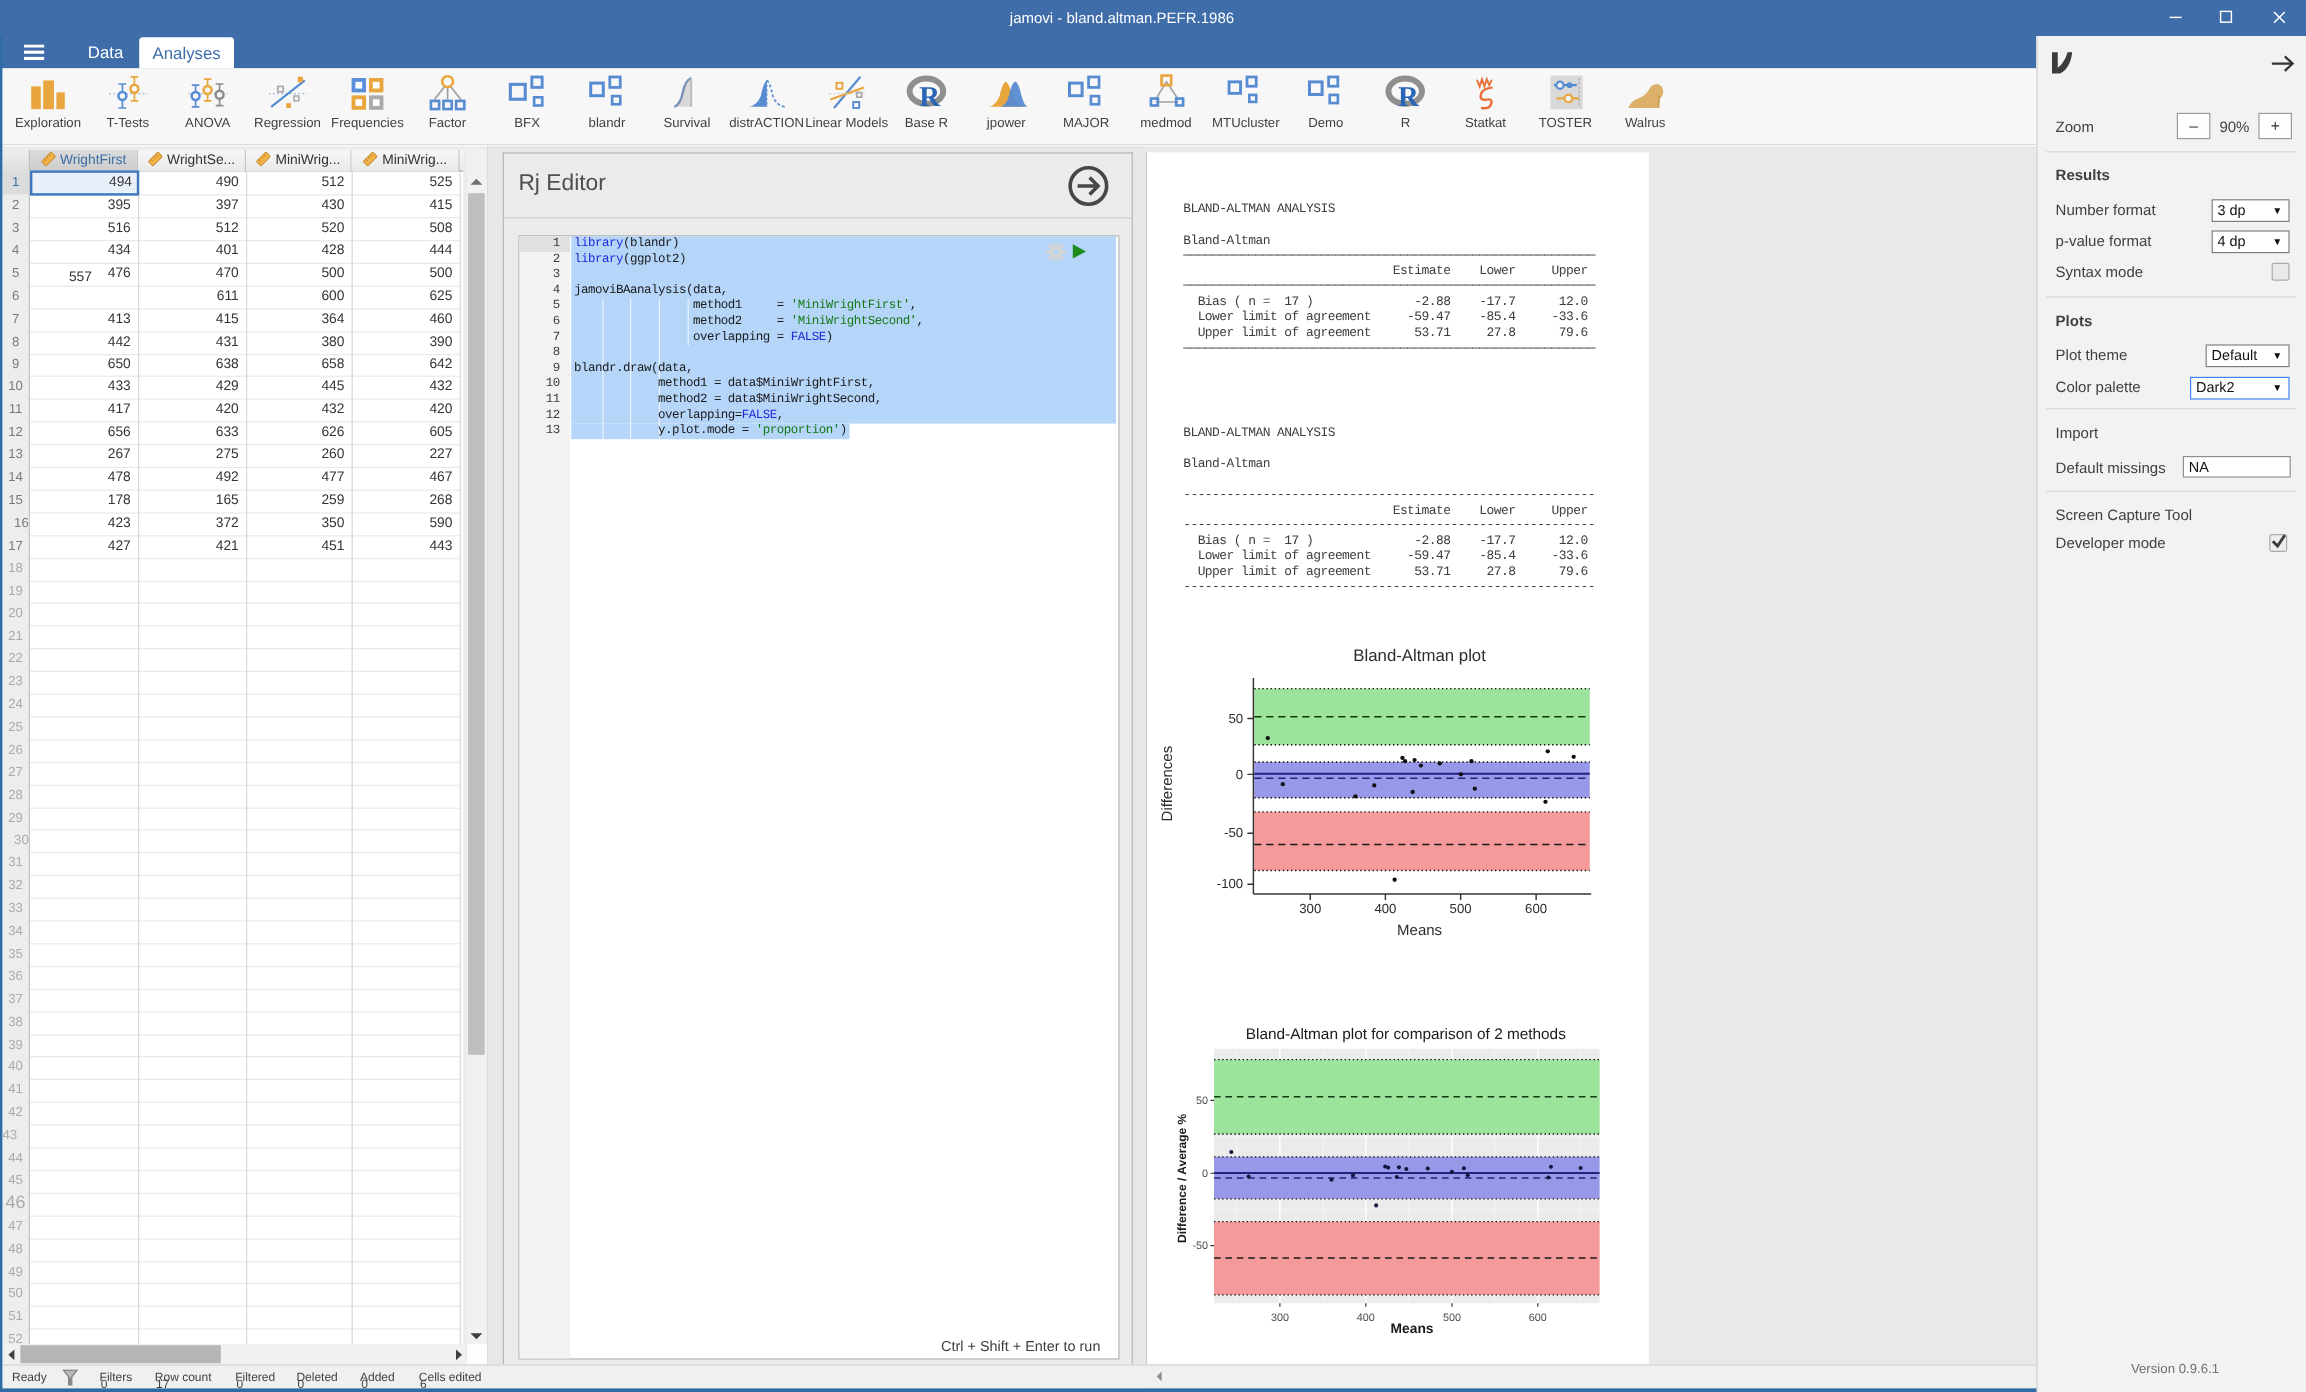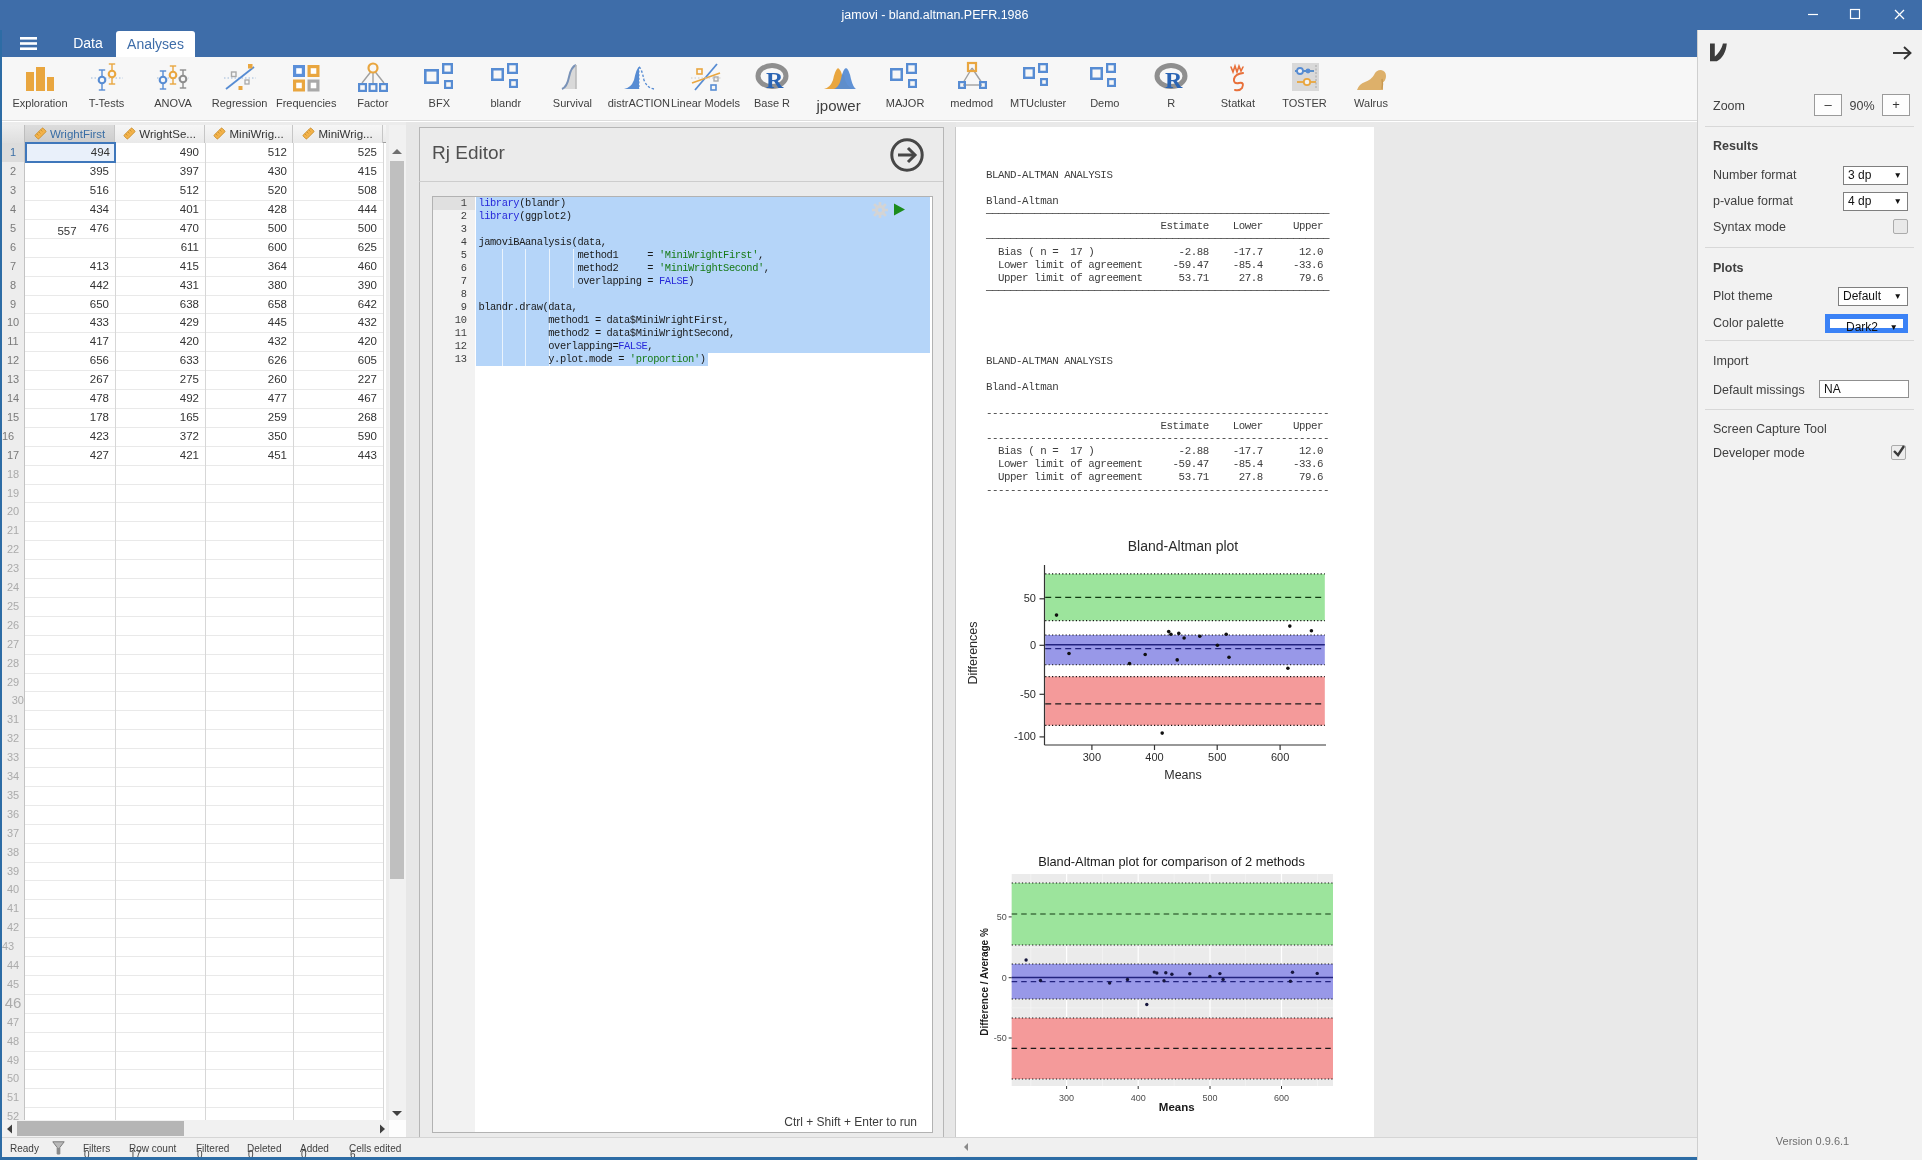--- a/index.html
+++ b/index.html
@@ -144,21 +144,21 @@
       <ellipse cx="17" cy="15" rx="14" ry="10.5" fill="none" stroke="#8f8f8f" stroke-width="5"></ellipse>
       <text x="11" y="27" font-family="Liberation Serif,serif" font-weight="bold" font-size="24" fill="#2a64b4">R</text>
     </svg>
     <div style="font-size:11px;color:#3f3f3f;margin-top:2px;white-space:nowrap">Base R</div>
   </div>
 <div class="abs" style="left:793.6px;top:61px;width:90px;height:56px;text-align:center">
     <svg width="34" height="34" viewBox="0 0 34 34" style="display:block;margin:0 auto">
       <path d="M2 28 Q8 27 11 19 Q13 9 16 7 Q19 9 20 14 L22 14 Q24 27 32 28 Z" fill="#e9a63f"></path>
       <path d="M12 28 Q17 26 19 18 Q21 8 24 7 Q27 8 29 18 Q31 26 34 28 Z" fill="#578cd3" fill-opacity="0.95"></path>
     </svg>
-    <div style="font-size:15px;color:#3f3f3f;margin-top:2px;white-space:nowrap">jpower</div>
+    <div style="font-size:11px;color:#3f3f3f;margin-top:2px;white-space:nowrap">jpower</div>
   </div>
 <div class="abs" style="left:860.1px;top:61px;width:90px;height:56px;text-align:center">
     <svg width="34" height="34" viewBox="0 0 34 34" style="display:block;margin:0 auto">
       <rect x="3.25" y="8.25" width="10.5" height="10.5" fill="none" stroke="#578cd3" stroke-width="2.5"></rect>
       <rect x="19.15" y="3.15" width="8.7" height="8.7" fill="none" stroke="#578cd3" stroke-width="2.3"></rect>
       <rect x="21.1" y="19.1" width="6.8" height="6.8" fill="none" stroke="#578cd3" stroke-width="2.2"></rect>
     </svg>
     <div style="font-size:11px;color:#3f3f3f;margin-top:2px;white-space:nowrap">MAJOR</div>
   </div>
 <div class="abs" style="left:926.7px;top:61px;width:90px;height:56px;text-align:center">
@@ -281,21 +281,21 @@
 <div class="abs" style="left:2px;top:332.3px;width:22px;height:18.9px;text-align:center;line-height:18.9px;font-size:11px;color:#7a7a7a">11</div>
 <div class="abs" style="left:25px;top:351.2px;width:358px;height:1px;background:#e9e9e9"></div>
 <div class="abs" style="left:2px;top:351.2px;width:22px;height:18.9px;text-align:center;line-height:18.9px;font-size:11px;color:#7a7a7a">12</div>
 <div class="abs" style="left:25px;top:370.1px;width:358px;height:1px;background:#e9e9e9"></div>
 <div class="abs" style="left:2px;top:370.1px;width:22px;height:18.9px;text-align:center;line-height:18.9px;font-size:11px;color:#7a7a7a">13</div>
 <div class="abs" style="left:25px;top:389.0px;width:358px;height:1px;background:#e9e9e9"></div>
 <div class="abs" style="left:2px;top:389.0px;width:22px;height:18.9px;text-align:center;line-height:18.9px;font-size:11px;color:#7a7a7a">14</div>
 <div class="abs" style="left:25px;top:407.9px;width:358px;height:1px;background:#e9e9e9"></div>
 <div class="abs" style="left:2px;top:407.9px;width:22px;height:18.9px;text-align:center;line-height:18.9px;font-size:11px;color:#7a7a7a">15</div>
 <div class="abs" style="left:25px;top:426.8px;width:358px;height:1px;background:#e9e9e9"></div>
-<div class="abs" style="left:2px;top:426.8px;width:22px;height:18.9px;text-align:left;line-height:18.9px;font-size:11px;color:#7a7a7a">16</div>
+<div class="abs" style="left:2px;top:426.8px;width:22px;height:18.9px;text-align:right;line-height:18.9px;font-size:11px;color:#7a7a7a">16</div>
 <div class="abs" style="left:25px;top:445.7px;width:358px;height:1px;background:#e9e9e9"></div>
 <div class="abs" style="left:2px;top:445.7px;width:22px;height:18.9px;text-align:center;line-height:18.9px;font-size:11px;color:#7a7a7a">17</div>
 <div class="abs" style="left:25px;top:464.6px;width:358px;height:1px;background:#e9e9e9"></div>
 <div class="abs" style="left:2px;top:464.6px;width:22px;height:18.9px;text-align:center;line-height:18.9px;font-size:11px;color:#ababab">18</div>
 <div class="abs" style="left:25px;top:483.5px;width:358px;height:1px;background:#e9e9e9"></div>
 <div class="abs" style="left:2px;top:483.5px;width:22px;height:18.9px;text-align:center;line-height:18.9px;font-size:11px;color:#ababab">19</div>
 <div class="abs" style="left:25px;top:502.4px;width:358px;height:1px;background:#e9e9e9"></div>
 <div class="abs" style="left:2px;top:502.4px;width:22px;height:18.9px;text-align:center;line-height:18.9px;font-size:11px;color:#ababab">20</div>
 <div class="abs" style="left:25px;top:521.3px;width:358px;height:1px;background:#e9e9e9"></div>
 <div class="abs" style="left:2px;top:521.3px;width:22px;height:18.9px;text-align:center;line-height:18.9px;font-size:11px;color:#ababab">21</div>
@@ -678,21 +678,21 @@
 <div class="abs" style="left:1843px;top:166px;width:65px;height:19px;background:#fff;border:1px solid #7f7f7f;font-size:12px;color:#111;line-height:17px;padding-left:4px">3 dp<span style="position:absolute;right:5px;top:0;font-size:8.5px;color:#111;line-height:17px">▼</span></div>
 <div class="abs" style="left:1713px;top:194px;font-size:12.5px;color:#404040;white-space:nowrap">p-value format</div>
 <div class="abs" style="left:1843px;top:192px;width:65px;height:19px;background:#fff;border:1px solid #7f7f7f;font-size:12px;color:#111;line-height:17px;padding-left:4px">4 dp<span style="position:absolute;right:5px;top:0;font-size:8.5px;color:#111;line-height:17px">▼</span></div>
 <div class="abs" style="left:1713px;top:220px;font-size:12.5px;color:#404040;white-space:nowrap">Syntax mode</div>
 <div class="abs" style="left:1893px;top:219px;width:15px;height:15px;background:#e9e9e9;border:1px solid #ababab;border-radius:2px"></div>
 <div class="abs" style="left:1705px;top:247px;width:209px;height:1px;background:#d8d8d8"></div>
 <div class="abs" style="left:1713px;top:261px;font-size:12.5px;color:#404040;font-weight:bold;white-space:nowrap">Plots</div>
 <div class="abs" style="left:1713px;top:289px;font-size:12.5px;color:#404040;white-space:nowrap">Plot theme</div>
 <div class="abs" style="left:1838px;top:287px;width:70px;height:19px;background:#fff;border:1px solid #7f7f7f;font-size:12px;color:#111;line-height:17px;padding-left:4px">Default<span style="position:absolute;right:5px;top:0;font-size:8.5px;color:#111;line-height:17px">▼</span></div>
 <div class="abs" style="left:1713px;top:316px;font-size:12.5px;color:#404040;white-space:nowrap">Color palette</div>
-<div class="abs" style="left:1825px;top:314px;width:83px;height:19px;background:#fff;border:5px solid #3b82f6;font-size:12px;color:#111;line-height:17px;padding-left:16px">Dark2<span style="position:absolute;right:5px;top:0;font-size:8.5px;color:#111;line-height:17px">▼</span></div>
+<div class="abs" style="left:1825px;top:314px;width:83px;height:19px;background:#fff;border:1px solid #3b82f6;font-size:12px;color:#111;line-height:17px;padding-left:4px">Dark2<span style="position:absolute;right:5px;top:0;font-size:8.5px;color:#111;line-height:17px">▼</span></div>
 <div class="abs" style="left:1705px;top:340px;width:209px;height:1px;background:#d8d8d8"></div>
 <div class="abs" style="left:1713px;top:354px;font-size:12.5px;color:#404040;font-weight:normal;white-space:nowrap">Import</div>
 <div class="abs" style="left:1713px;top:383px;font-size:12.5px;color:#404040;white-space:nowrap">Default missings</div>
 <div class="abs" style="left:1819px;top:380px;width:90px;height:18px;background:#fff;border:1px solid #8f8f8f;font-size:12px;color:#111;line-height:16px;padding-left:4px">NA</div>
 <div class="abs" style="left:1705px;top:409px;width:209px;height:1px;background:#d8d8d8"></div>
 <div class="abs" style="left:1713px;top:422px;font-size:12.5px;color:#404040;white-space:nowrap">Screen Capture Tool</div>
 <div class="abs" style="left:1713px;top:446px;font-size:12.5px;color:#404040;white-space:nowrap">Developer mode</div>
 <div class="abs" style="left:1891px;top:445px;width:15px;height:15px;background:#ededed;border:1px solid #ababab;border-radius:2px"></div>
 <svg class="abs" style="left:1891px;top:443px" width="16" height="16" viewBox="0 0 16 16">
     <path d="M3 8 L7 12 L13 3" fill="none" stroke="#3a3a3a" stroke-width="2.4"></path>

